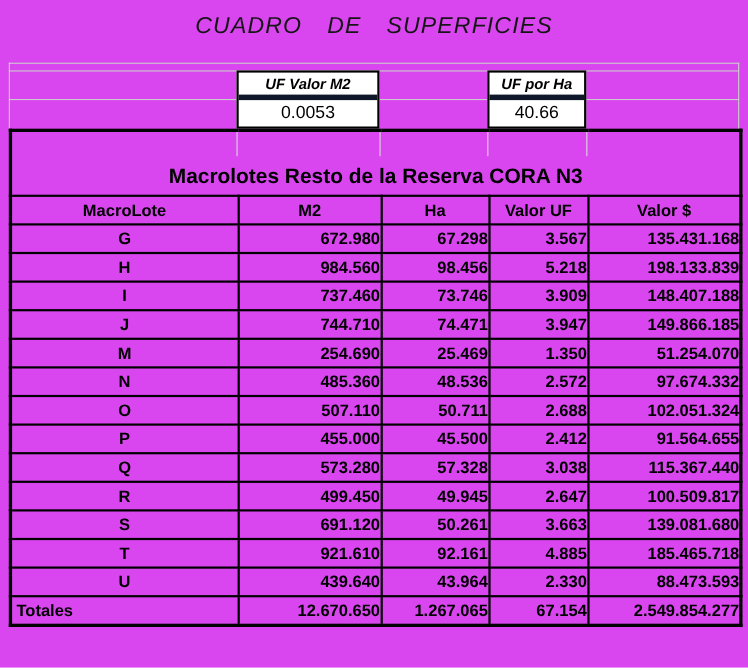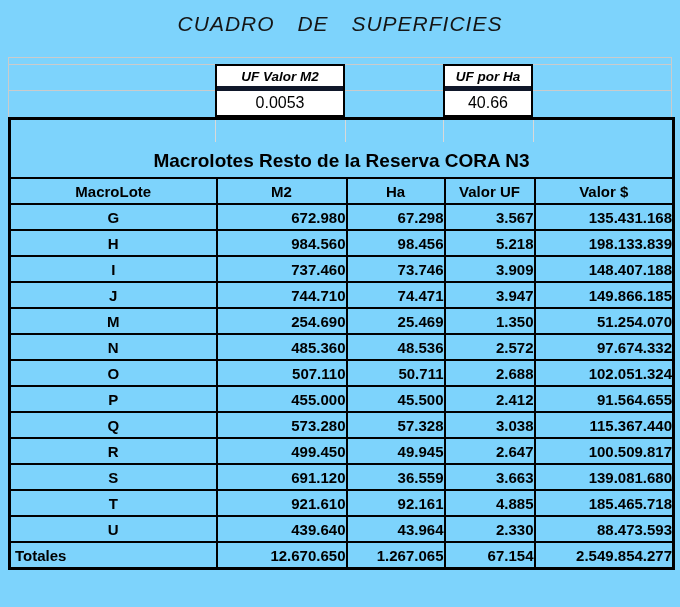--- a/index.html
+++ b/index.html
@@ -1,20 +1,20 @@
 <!DOCTYPE html>
 <html><head>
 <meta charset="utf-8">
 <style>
   html, body { margin: 0; padding: 0; background: #ffffff; }
   .page {
     position: relative;
     width: 680px;
     height: 607px;
-    background: #7dd3fc;
+    background: #d946ef;
     font-family: "Liberation Sans", sans-serif;
     color: #000000;
     overflow: hidden;
   }
   .title {
     position: absolute;
     top: 12px;
     left: 0;
     width: 100%;
     text-align: center;
@@ -208,21 +208,21 @@
         <tr class="letter-row">
           <td class="c-lote">R</td>
           <td class="c-num">499.450</td>
           <td class="c-num">49.945</td>
           <td class="c-num">2.647</td>
           <td class="c-num">100.509.817</td>
         </tr>
         <tr class="letter-row">
           <td class="c-lote">S</td>
           <td class="c-num">691.120</td>
-          <td class="c-num">36.559</td>
+          <td class="c-num">50.261</td>
           <td class="c-num">3.663</td>
           <td class="c-num">139.081.680</td>
         </tr>
         <tr class="letter-row">
           <td class="c-lote">T</td>
           <td class="c-num">921.610</td>
           <td class="c-num">92.161</td>
           <td class="c-num">4.885</td>
           <td class="c-num">185.465.718</td>
         </tr>

